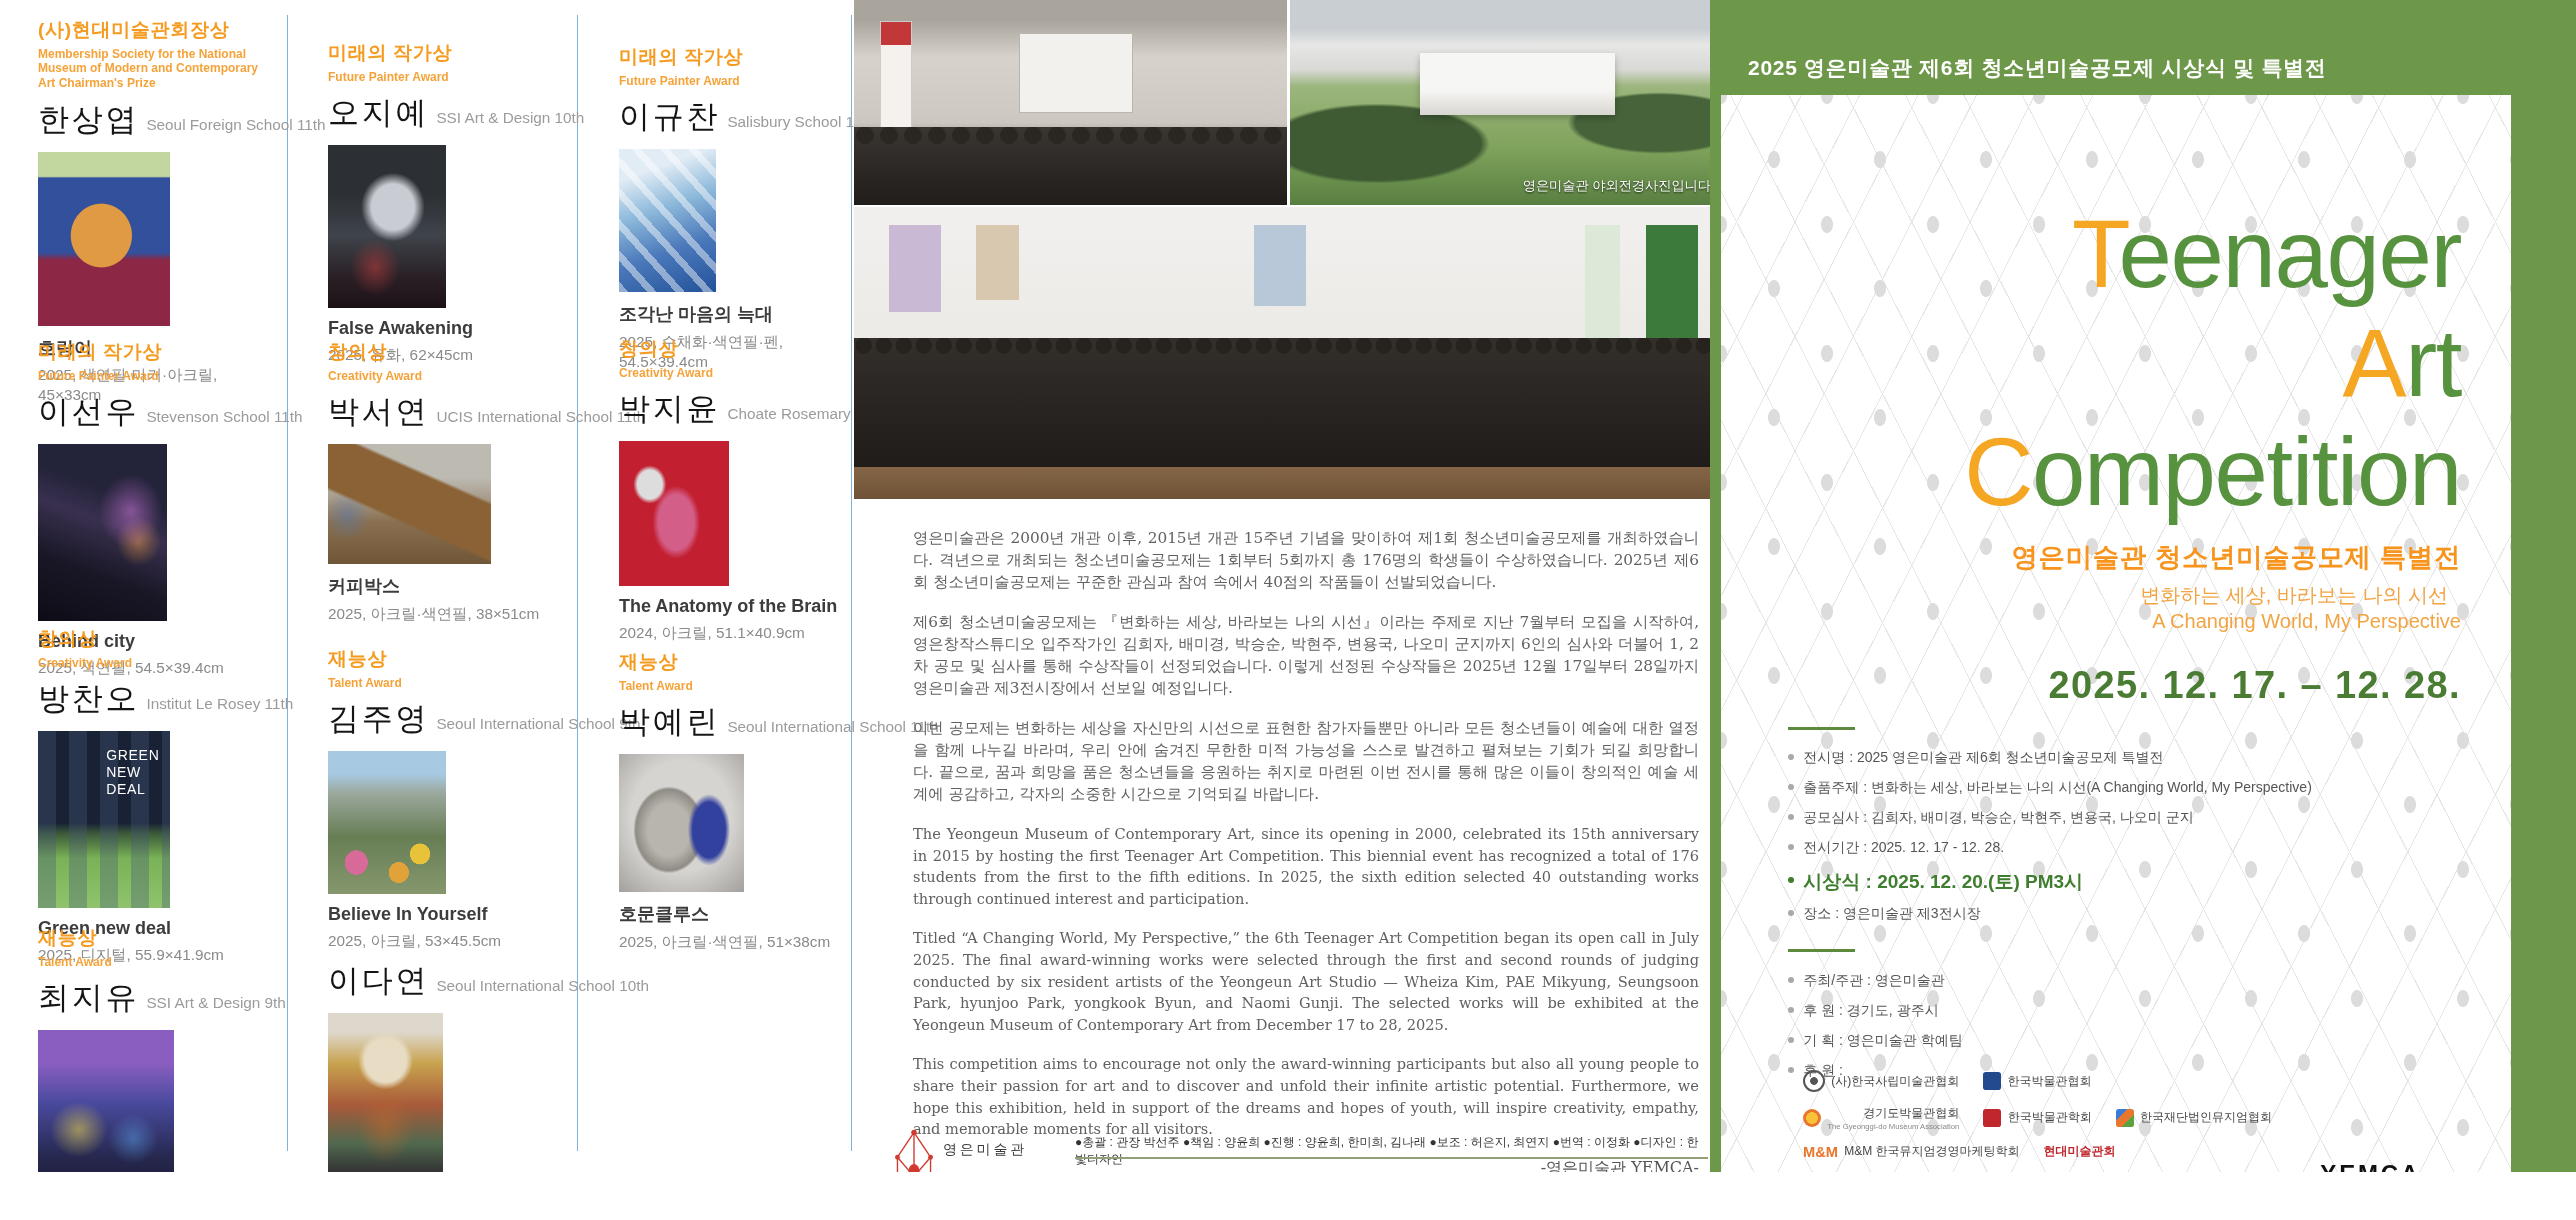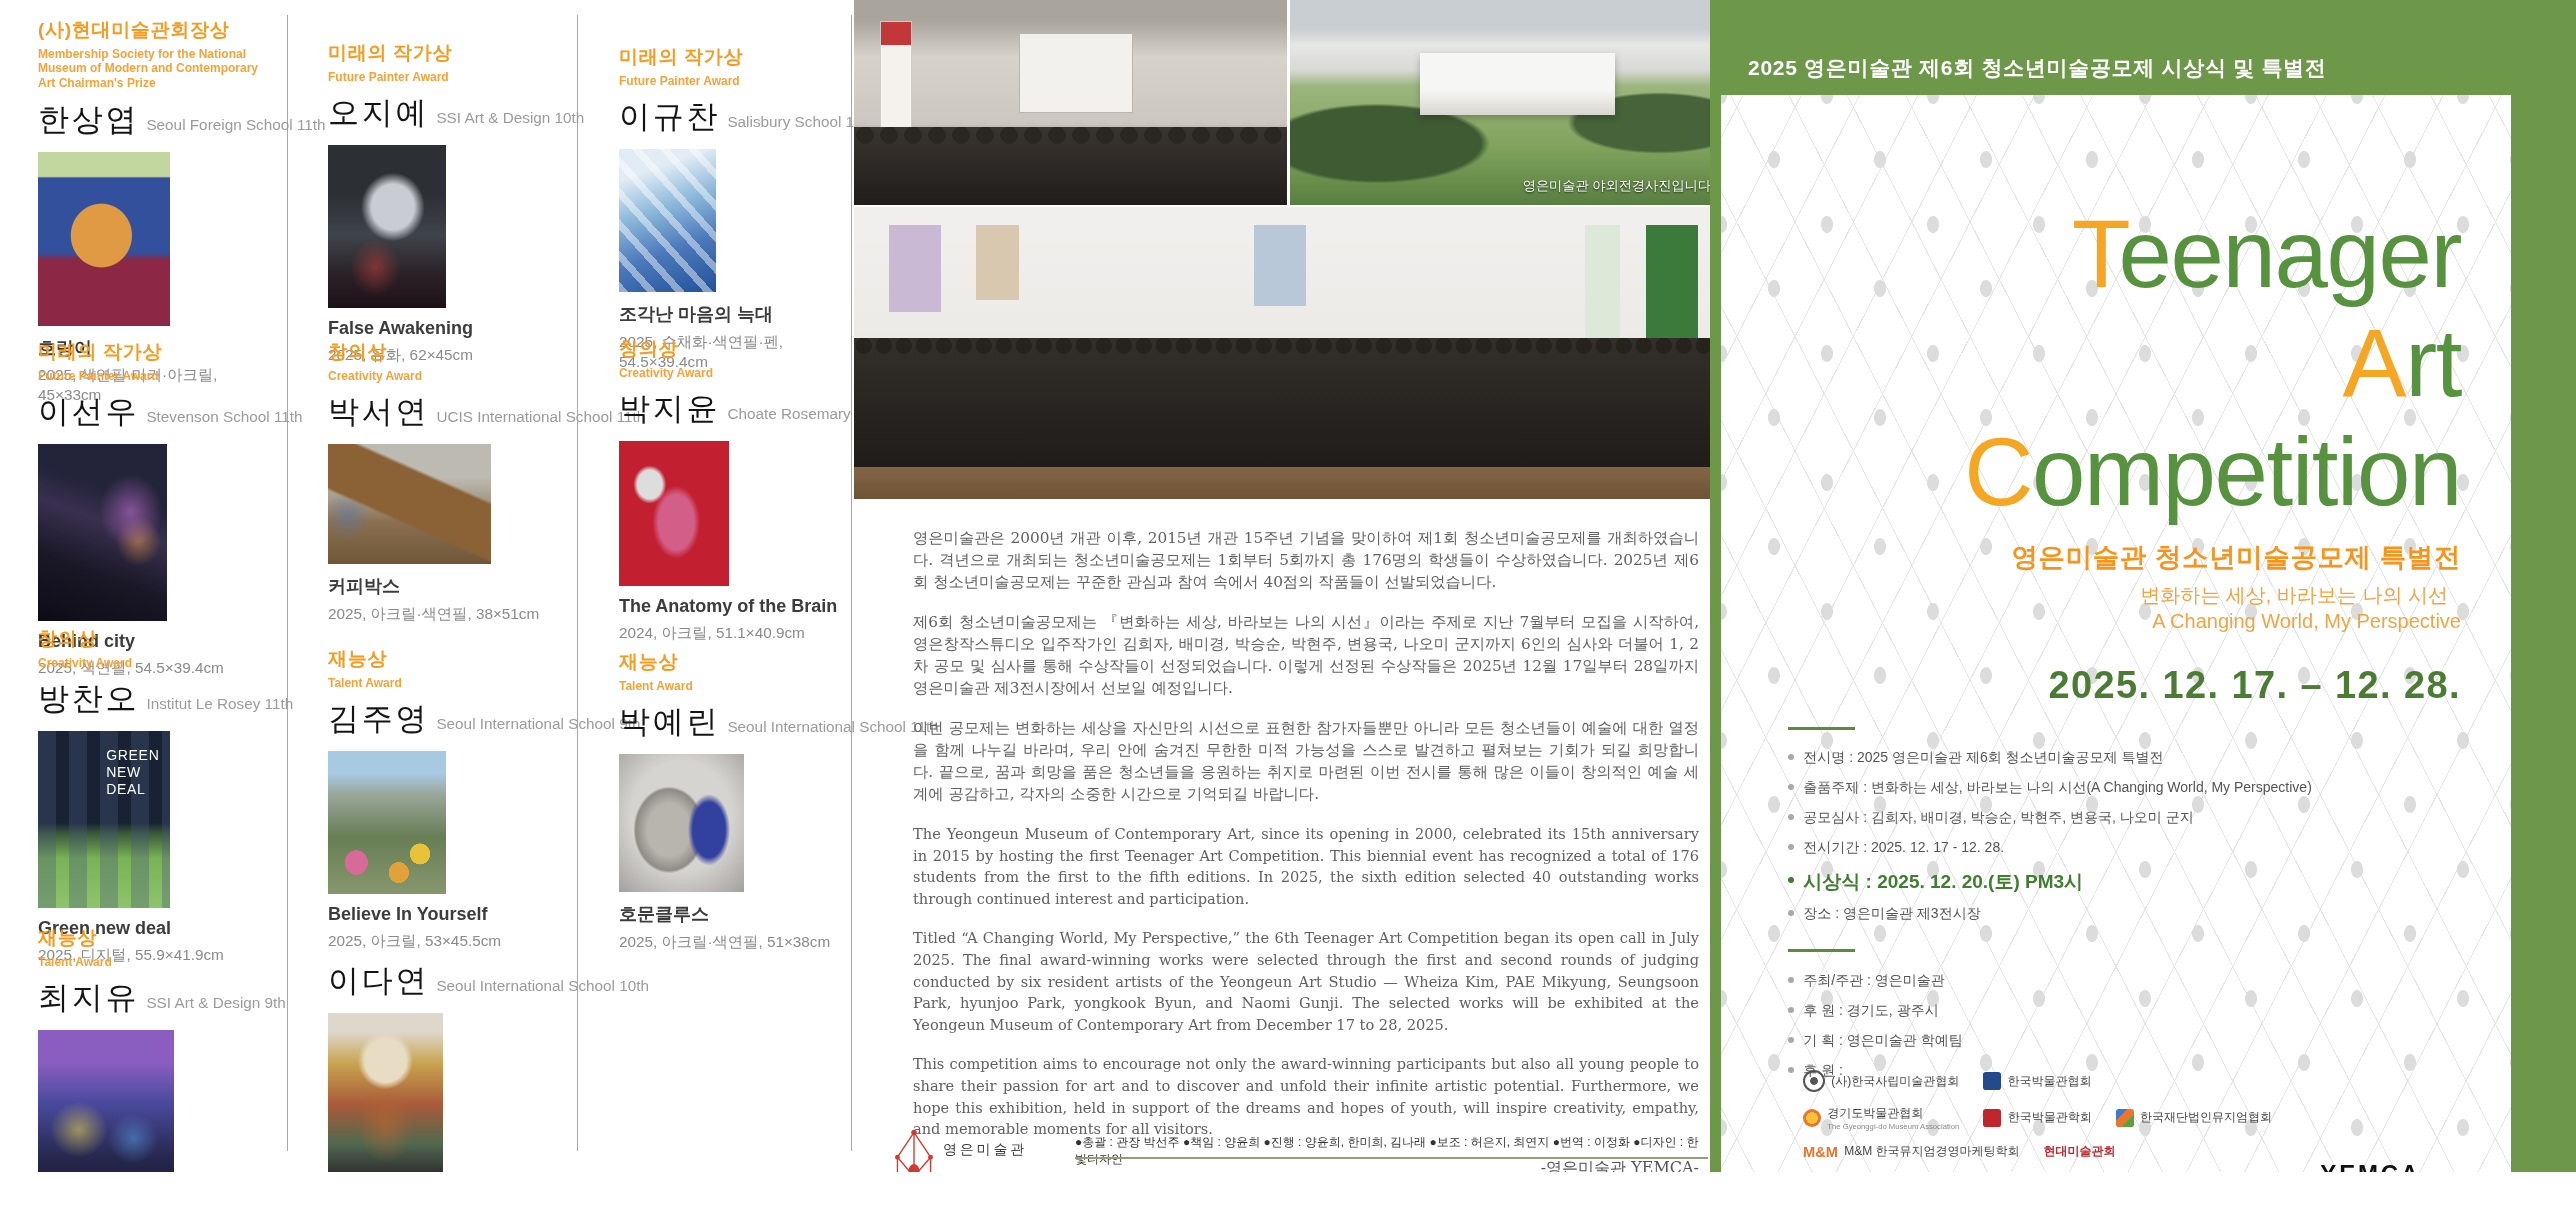--- a/index.html
+++ b/index.html
@@ -104,21 +104,21 @@
   .theme-en{position:absolute;right:50px;top:515px;text-align:right;font-size:20px;color:#f2a443;}
   .dates{position:absolute;right:50px;top:569px;text-align:right;font-size:38px;font-weight:bold;color:#4a7d33;letter-spacing:1.4px;}
   .mini-rule{position:absolute;width:67px;height:2.8px;background:#5d8a3c;}
   .detail-list{position:absolute;left:67px;top:654px;width:682px;}
   .d-item{position:relative;font-size:14px;color:#555;margin-bottom:12px;padding-left:15.3px;}
   .d-item::before{content:"";position:absolute;left:0;top:4.9px;width:6.3px;height:6.3px;border-radius:50%;background:#a9a9a9;}
   .d-item.hl{color:#3f7d2f;font-weight:bold;font-size:19px;margin:7px 0 9.7px 0;}
   .d-item.hl::before{background:#3f7d2f;top:7.7px;}
   .org-list{position:absolute;left:67px;top:877px;width:682px;}
   .sponsors{position:absolute;left:82px;top:975px;width:529px;font-size:12px;color:#444;}
-  .sp-row{display:flex;align-items:center;margin-bottom:12.5px;gap:24px;}
+  .sp-row{display:flex;align-items:center;margin-bottom:12.5px;gap:24px;text-align:right;}
   .sp-item{display:flex;align-items:center;gap:6.3px;white-space:nowrap;}
   .sp-icon{display:inline-block;width:18px;height:18px;border-radius:50%;flex:0 0 auto;}
   .ic-ring{border:2.1px solid #555;background:radial-gradient(circle,#555 0 3.5px,transparent 4.2px);}
   .ic-seal{border-radius:2.8px;background:#234a8c;}
   .ic-sun{background:radial-gradient(circle,#f9c03a 0 45%,#e8762c 46% 100%);}
   .ic-m{background:#c0272d;border-radius:2.8px;}
   .ic-multi{border-radius:2.8px;background:linear-gradient(135deg,#3a7bd5 0 33%,#e8762c 33% 66%,#58a23f 66% 100%);}
   .ic-mm{width:auto;height:auto;border-radius:0;background:none;color:#e8762c;font-weight:bold;font-size:14.6px;}
   .sp-red{color:#c0272d;font-weight:bold;}
   .sp-sub{font-size:7.7px;color:#888;display:block;}

